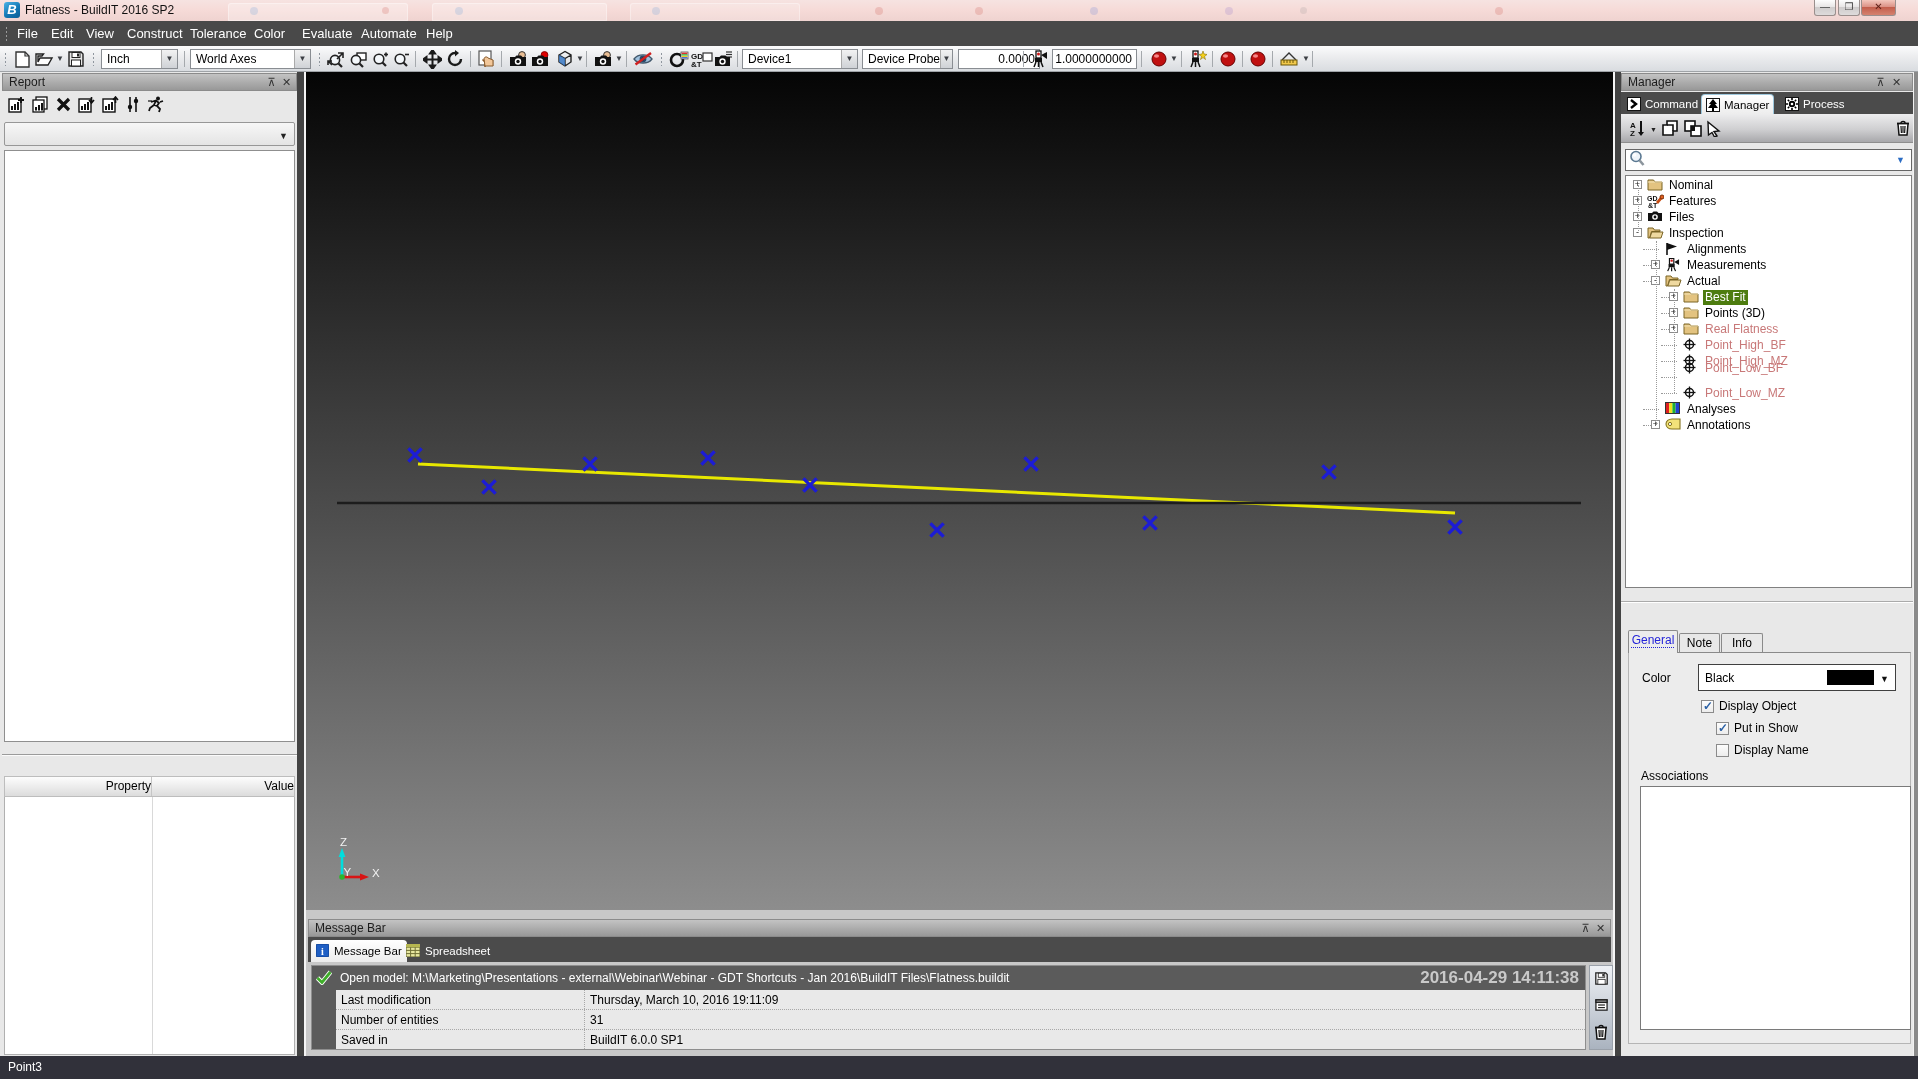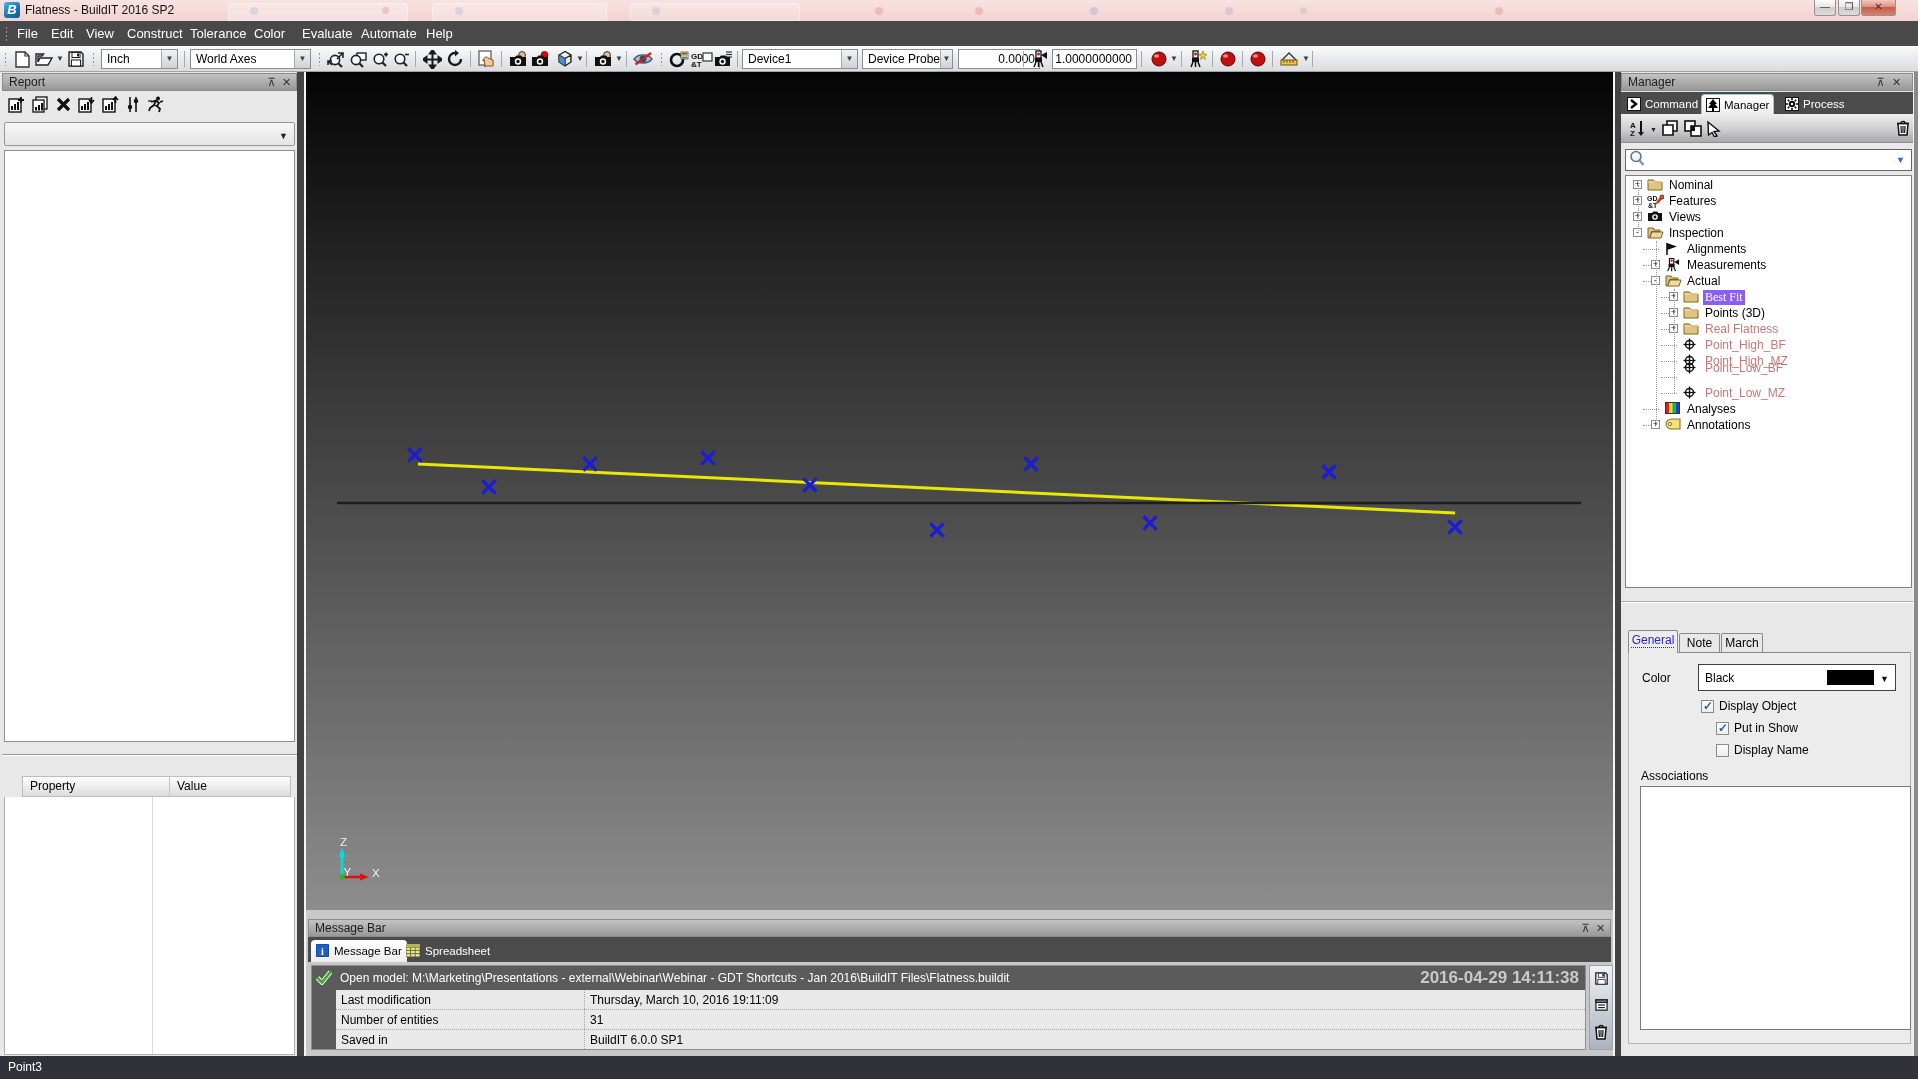--- a/index.html
+++ b/index.html
@@ -53,22 +53,22 @@
   .splitter.l { border-right:2px solid #f5f5f5; }
   .splitter.r { border-left:2px solid #f5f5f5; }
 
   
   .report-icons { left:8px; top:22px; width:280px; height:24px; display:flex; gap:7px; align-items:center; }
   .report-combo { left:4px; top:50px; width:291px; height:24px; border:1px solid #979797; border-radius:2px;
     background:linear-gradient(180deg,#f7f7f7,#e4e4e4); }
   .report-combo .arr { position:absolute; right:6px; top:8px; font-size:9px; color:#222; }
   .report-box { left:4px; top:78px; width:291px; height:592px; background:#fff; border:1px solid #8f8f8f; }
   .divider-h { left:2px; top:682px; width:295px; height:2px; background:#9b9b9b; border-bottom:1px solid #fbfbfb; }
-  .prop-header { left:22px; top:704px; width:269px; height:21px; display:flex;
-    background:linear-gradient(180deg,#fdfdfd,#dcdcdc); border:1px solid #bdbdbd; }
+  .prop-header { left:4px; top:704px; width:291px; height:21px; display:flex;
+    background:linear-gradient(180deg,#fdfdfd,#dcdcdc); border:1px solid #bdbdbd;text-align:right; }
   .prop-header .cell { line-height:19px; padding-left:7px; border-right:1px solid #c6c6c6; }
   .prop-body { left:4px; top:725px; width:291px; height:258px; background:#fff; border:1px solid #b0b0b0; border-top:none; }
   .prop-body .vline { position:absolute; left:147px; top:0; width:1px; height:100%; background:#d9d9d9; }
 
   
   .viewport { left:306px; top:72px; width:1307px; height:838px; }
 
   
   .mgr-tabstrip { left:1621px; top:92px; width:292px; height:22px; background:#4b4b4b; }
   .mgr-tab { position:absolute; top:2px; height:20px; display:flex; align-items:center; gap:4px; padding:0 4px;
@@ -83,21 +83,21 @@
   .mgr-search .sv { flex:1; font-size:12px; padding-left:3px; }
   .tree-box { left:1625px; top:175px; width:287px; height:413px; background:#fff; border:1px solid #808080; overflow:hidden; }
   .tree-row { position:absolute; left:0; height:16px; width:285px; display:flex; align-items:center; }
   .tree-guide { position:absolute; width:1px; border-left:1px dotted #9a9a9a; }
   .tree-hstub { position:absolute; height:1px; border-top:1px dotted #9a9a9a; }
   .expander { position:absolute; width:9px; height:9px; background:#fff; border:1px solid #8c8c8c; font-size:9px;
     line-height:7px; text-align:center; color:#222; }
   .tree-icon { position:absolute; width:16px; height:14px; }
   .tree-label { position:absolute; font-size:12px; line-height:15px; white-space:nowrap; padding:0 2px; }
   .tree-label.pink { color:#c87878; }
-  .tree-label.selected { background:#8b5cf6; color:#fff;font-family:Liberation Serif, serif; }
+  .tree-label.selected { background:#4d7c0f; color:#fff; }
 
   
   .pp-tab { position:absolute; height:20px; border:1px solid #8a8a8a; border-bottom:none; border-radius:2px 2px 0 0;
     background:#e8e8e8; font-size:12px; text-align:center; line-height:19px; padding:0 8px; }
   .pp-tab.active { color:#2424d8; height:23px; background:#ececec; z-index:2; text-decoration:underline dotted 1px; text-underline-offset:3px; }
   .pp-page { left:1628px; top:652px; width:283px; height:392px; border:1px solid #b5b5b5; border-top:1px solid #8a8a8a; background:#ececec; }
   .pp-label { position:absolute; font-size:12px; }
   .pp-combo { left:1698px; top:664px; width:198px; height:27px; background:#fff; border:1px solid #404040; }
   .pp-combo .val { position:absolute; left:6px; top:6px; font-size:12px; }
   .pp-combo .swatch { position:absolute; left:128px; top:5px; width:47px; height:15px; background:#000; }
@@ -692,21 +692,21 @@
             </svg></span>
     <span class="tree-label" style="left: 41px;">Features</span>
   </div>
         <div class="tree-row" style="top: 33px;">
     <span class="expander" style="left: 7px; top: 3px;">+</span>
     <span class="tree-icon" style="left: 21px; top: 1px;"><svg width="16" height="12" viewBox="0 0 16 12">
               <path d="M1 3 H5 L6.5 1.5 H10 L11.5 3 H15 V11 H1 Z" fill="#111"></path>
               <circle cx="8" cy="7" r="2.8" fill="#fff"></circle>
               <circle cx="8" cy="7" r="1.4" fill="#111"></circle>
             </svg></span>
-    <span class="tree-label" style="left: 41px;">Views</span>
+    <span class="tree-label" style="left: 41px;">Files</span>
   </div>
         <div class="tree-row" style="top: 49px;">
     <span class="expander" style="left: 7px; top: 3px;">-</span>
     <span class="tree-icon" style="left: 21px; top: 1px;"><svg width="17" height="13" viewBox="0 0 17 13">
               <path d="M1 2 H6 L7.5 4 H13 V5.5 H4.5 L2.6 12 H1 Z" fill="#e3c380" stroke="#7a6425" stroke-width="1"></path>
               <path d="M4.8 6 H16 L14 12 H2.8 Z" fill="#efd9a0" stroke="#7a6425" stroke-width="1"></path>
             </svg></span>
     <span class="tree-label" style="left: 41px;">Inspection</span>
   </div>
         <div class="tree-row" style="top: 65px;">
@@ -829,21 +829,21 @@
       <div class="tree-hstub" style="left: 35px; top: 185px; width: 16px;"></div>
       <div class="tree-hstub" style="left: 35px; top: 201px; width: 16px;"></div>
       <div class="tree-hstub" style="left: 35px; top: 217px; width: 16px;"></div>
       <div class="tree-hstub" style="left: 17px; top: 233px; width: 16px;"></div>
       <div class="tree-hstub" style="left: 17px; top: 249px; width: 8px;"></div>
     </div>
 
   <div class="abs" style="left:1621px; top:601px; width:292px; height:2px; background:#aaa; border-bottom:1px solid #fff;"></div>
   <div class="pp-tab active" style="left:1628px; top:630px; width:50px; padding:0;">General</div>
   <div class="pp-tab" style="left:1679px; top:633px; width:41px; padding:0;">Note</div>
-  <div class="pp-tab" style="left:1721px; top:633px; width:42px; padding:0;">March</div>
+  <div class="pp-tab" style="left:1721px; top:633px; width:42px; padding:0;">Info</div>
   <div class="abs pp-page"></div>
   <div class="pp-label" style="left:1642px; top:671px;">Color</div>
   <div class="abs pp-combo">
     <span class="val">Black</span>
     <span class="swatch"></span>
     <span class="arr">▼</span>
   </div>
   <div id="prop-checks">
       <div class="checkrow" style="position: absolute; left: 1701px; top: 699px;">
     <span class="cbox checked"></span>

